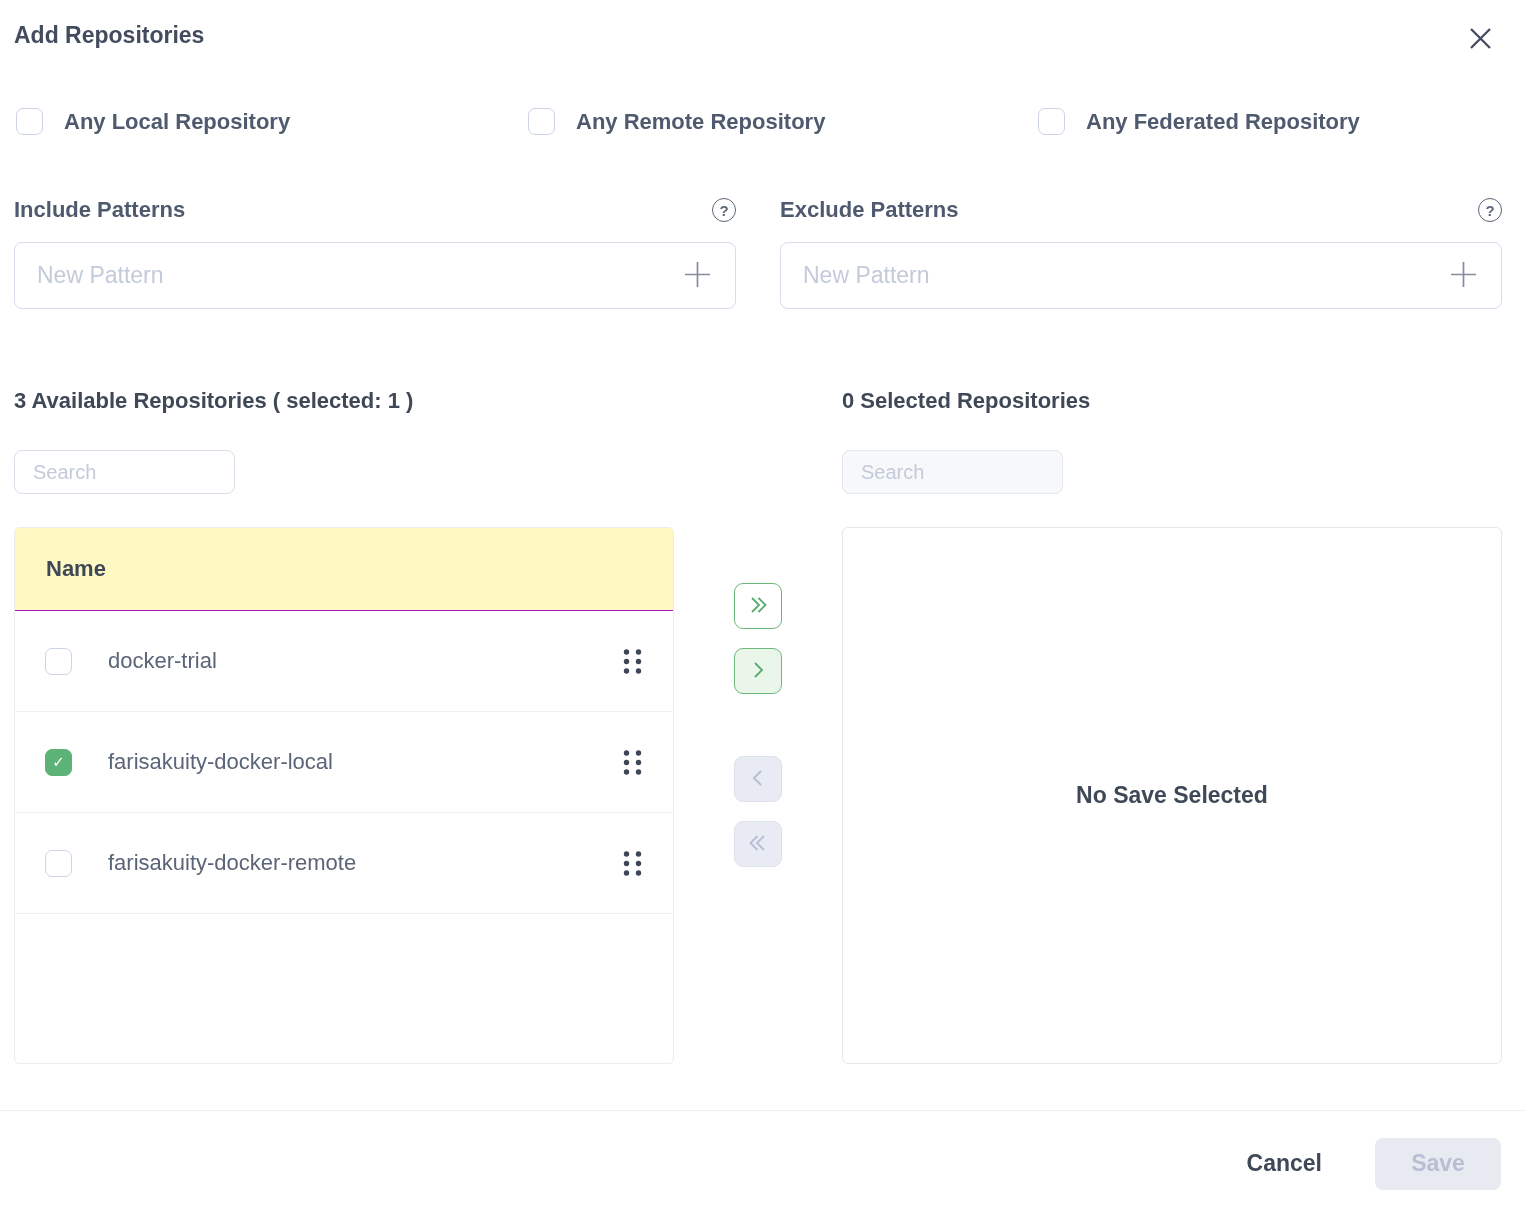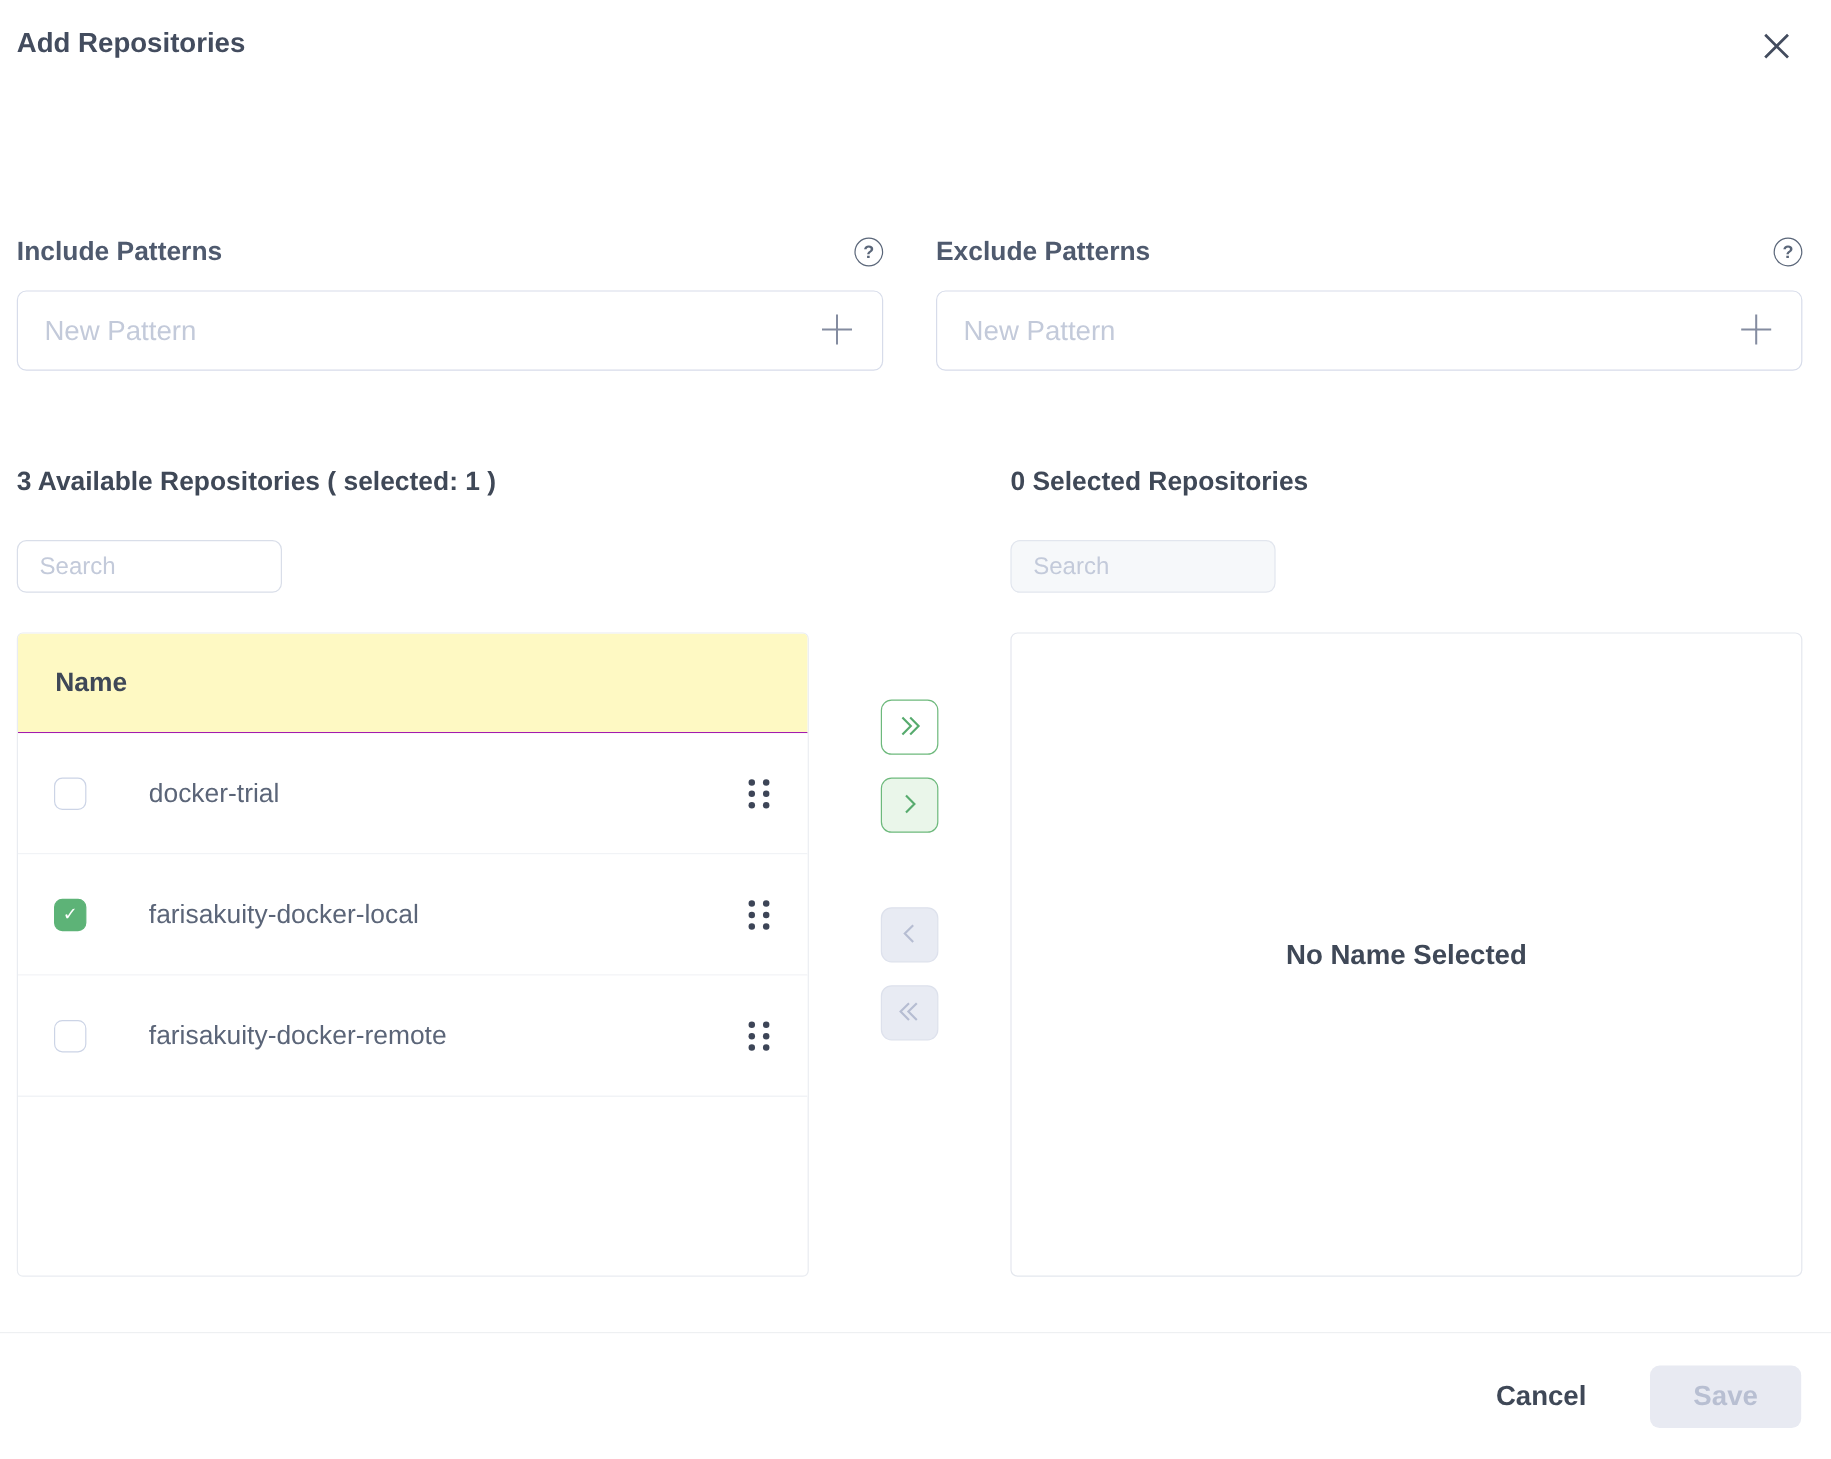--- a/index.html
+++ b/index.html
@@ -46,21 +46,21 @@
     font-family:"Liberation Sans","DejaVu Sans",sans-serif; }
   .search-input::placeholder { color:#c3cada; }
   .search-input.dim { background:#f6f8fa; border-color:#e2e6ee; }
 
   .repo-table { margin-top:33px; width:660px; height:537px; border:1px solid #e9ecf1; border-radius:5px;
     background:#fff; overflow:hidden; }
   .repo-thead { height:83px; background:#fef9c3; border-bottom:1px solid #a21caf;
     display:flex; align-items:center; padding-left:31px; font-size:22px; font-weight:600; color:#3f4857; }
   .repo-row { height:101px; display:flex; align-items:center; padding:0 30px;
     border-bottom:1px solid #eef0f4; background:#fff; }
-  .repo-name { margin-left:52px; font-size:22px; color:#5b6578; flex:1; }
+  .repo-name { margin-left:36px; font-size:22px; color:#5b6578; flex:1; }
   .drag-handle { width:22px; height:27px; cursor:grab; display:flex; align-items:center; justify-content:center; }
 
   
   .transfer-col { position:absolute; left:733px; top:583px; width:50px; display:flex;
     flex-direction:column; align-items:center; }
   .tbtn { width:48px; height:46px; border-radius:9px; display:flex; align-items:center;
     justify-content:center; cursor:pointer; background:#fff; border:1px solid #6db97c; color:#57ab6e; }
   .tbtn.tint { background:#eaf6ea; }
   .tbtn.disabled { background:#e8ebf3; border-color:#dde1ec; color:#b6bdd2; cursor:default; }
   .tbtn + .tbtn { margin-top:19px; }
@@ -88,20 +88,34 @@
   <div class="title">Add Repositories</div>
 
   <button class="close-btn">
     <span>
       <svg width="31" height="31" viewBox="0 0 31 31">
           <path d="M6 6 L25 25 M25 6 L6 25" stroke="#434c5e" stroke-width="2.3" fill="none"></path>
         </svg>
     </span>
   </button>
 
+  <div class="type-row">
+    <div class="type-item">
+      <span class="cb"></span>
+      <span class="type-label">Any Local Repository</span>
+    </div>
+    <div class="type-item">
+      <span class="cb"></span>
+      <span class="type-label">Any Remote Repository</span>
+    </div>
+    <div class="type-item">
+      <span class="cb"></span>
+      <span class="type-label">Any Federated Repository</span>
+    </div>
+  </div>
 
   <div class="patterns-row">
     <div class="pattern-col">
       <div class="pattern-head">
         <span class="pattern-label">Include Patterns</span>
         <span class="help-icon">?</span>
       </div>
       <div class="pattern-input-wrap">
         <input class="pattern-input" value="" placeholder="New Pattern" style="">
         <button class="add-btn">
@@ -220,21 +234,21 @@
             <path d="M12.5 6 l-7 7 7 7"></path>
           </svg>
       </span>
     </button>
   </div>
 
   <div class="right-col">
     <div class="panel-heading">0 Selected Repositories</div>
     <input class="search-input dim" value="" placeholder="Search" style="">
     <div class="selected-box">
-      <span class="empty-msg">No Name Selected</span>
+      <span class="empty-msg">No Save Selected</span>
     </div>
   </div>
 
   <div class="footer">
     <button class="cancel-btn">Cancel</button>
     <button class="save-btn" aria-disabled="true">Save</button>
   </div>
 
 </div>
 

